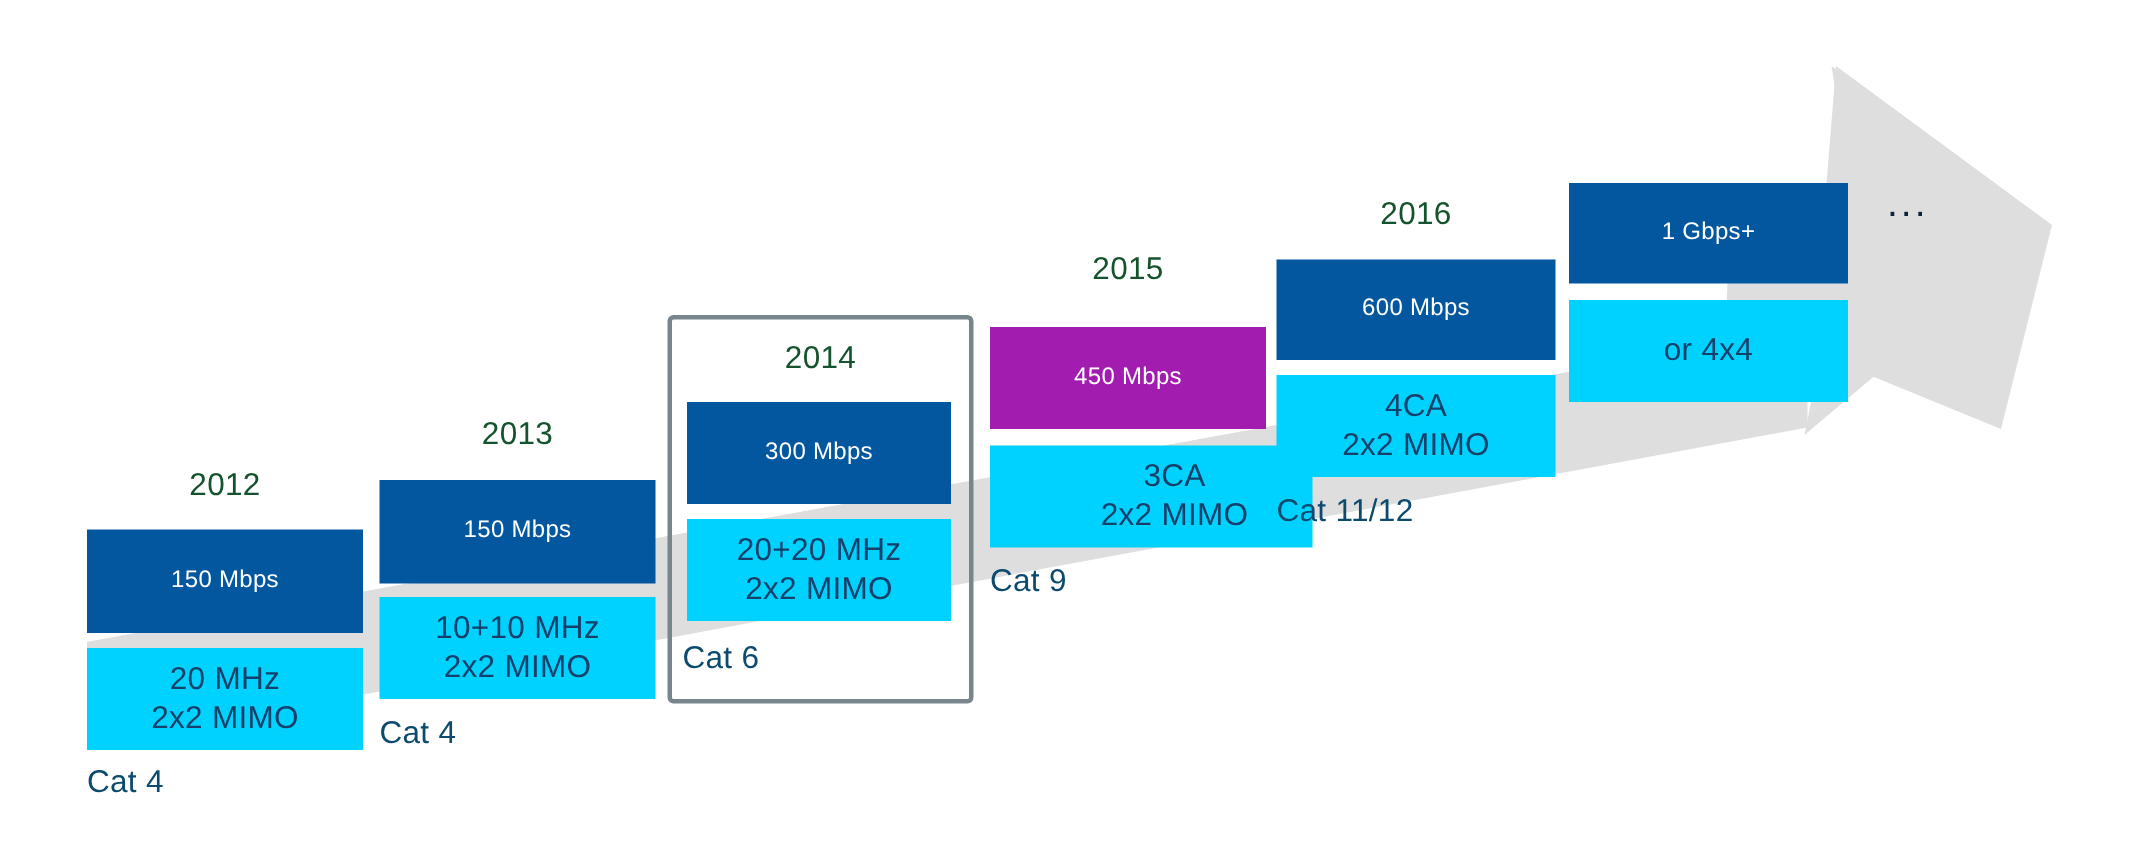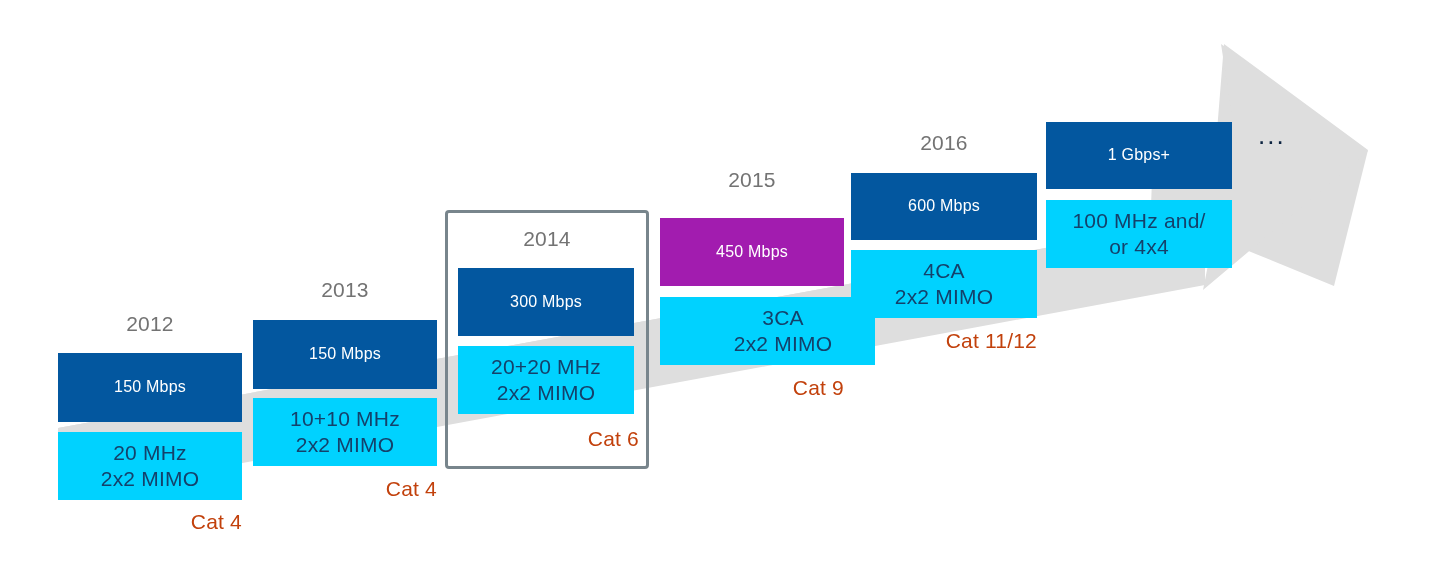--- a/index.html
+++ b/index.html
@@ -23,29 +23,29 @@
     top: 0;
     width: 1433px;
     height: 564px;
   }
   .step {
     position: absolute;
   }
   .year-label {
     position: absolute;
     text-align: center;
-    color: #737373;
+    color: #14532d;
     font-size: 21px;
     letter-spacing: 0.2px;
     white-space: nowrap;
   }
   .cat-label {
     position: absolute;
-    text-align: right;
-    color: #c2410c;
+    text-align: left;
+    color: #0c4a6e;
     font-size: 21px;
     letter-spacing: 0.2px;
     white-space: nowrap;
   }
   .speed-box {
     position: absolute;
     display: flex;
     align-items: center;
     justify-content: center;
     color: #ffffff;
@@ -153,21 +153,20 @@
         <span>2x2 MIMO</span>
       </div>
     </div>
     <div class="cat-label" style="left:851px; top:329px; width:186px;">Cat 11/12</div>
   </div>
 
   <div class="step">
     <div class="speed-box" style="left:1046px; top:122px; width:186px; height:67px; background:#03579f;">1 Gbps+</div>
     <div class="detail-box" style="left:1046px; top:200px; width:186px; height:68px; background:#00d2ff;">
       <div>
-        <span>100 MHz and/</span>
         <span>or 4x4</span>
       </div>
     </div>
   </div>
 
   <div class="ellipsis" style="left:1258px; top:122px;">...</div>
 
 </div>
 
 </body></html>

